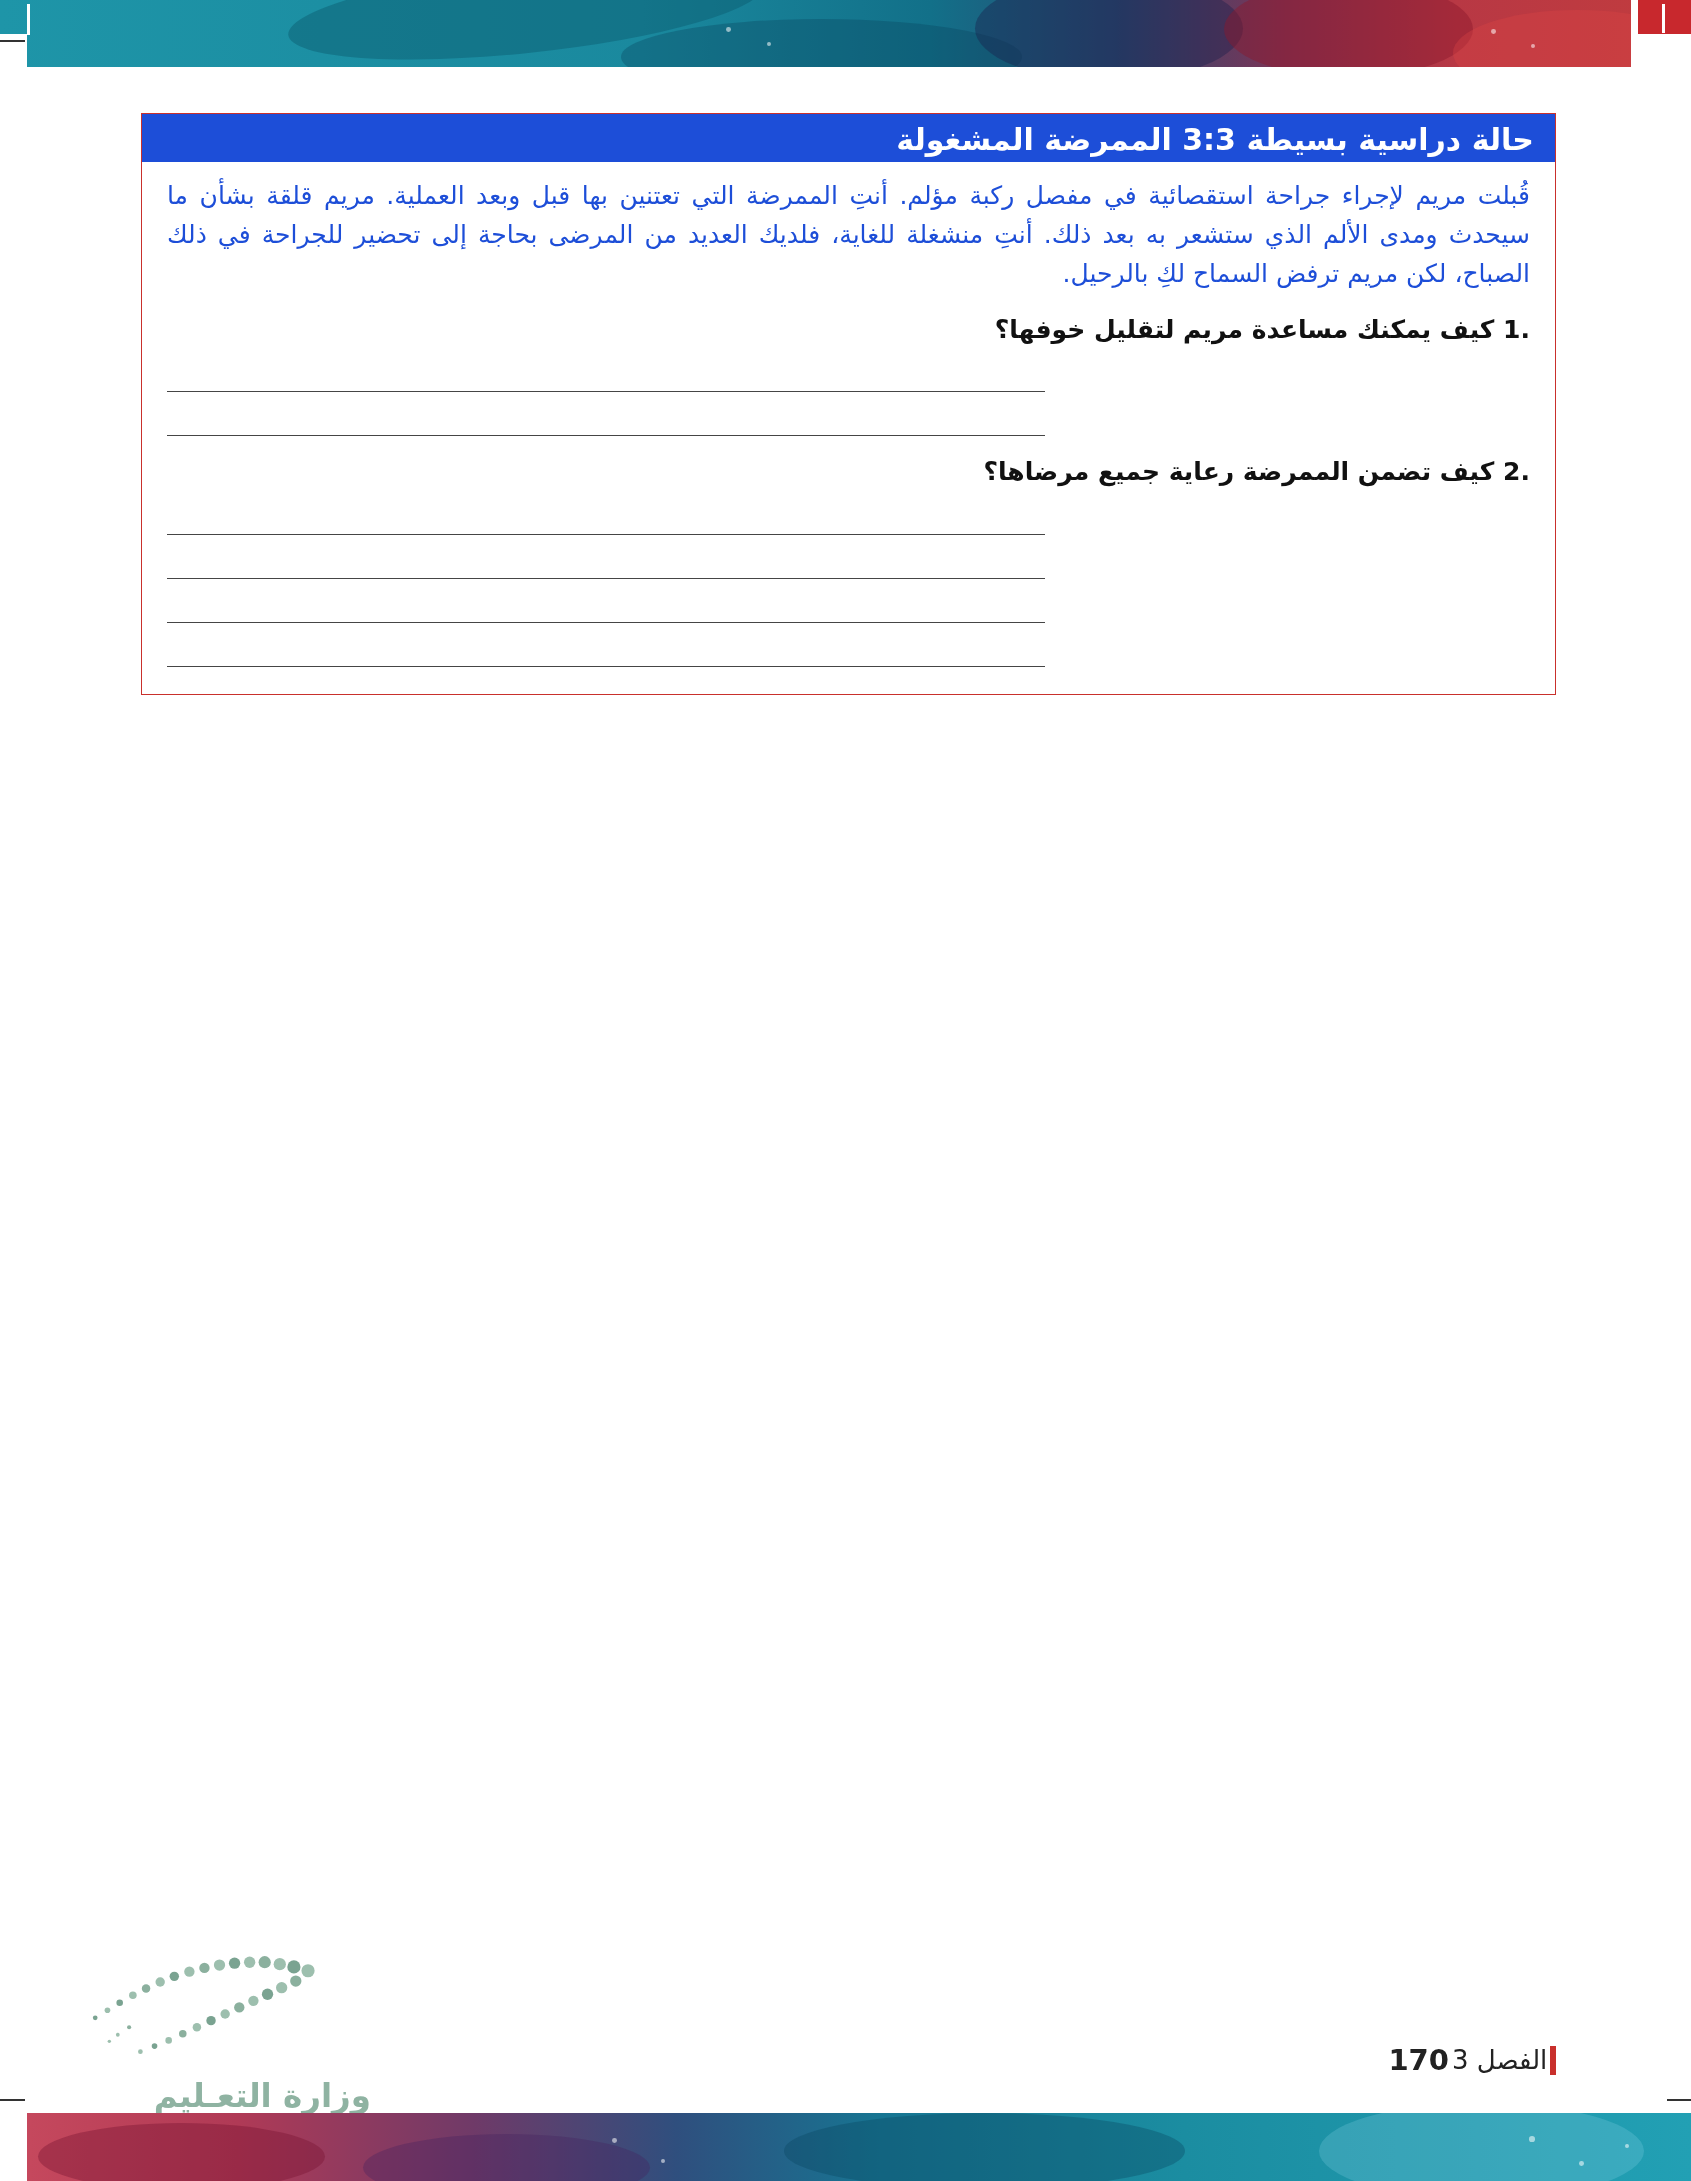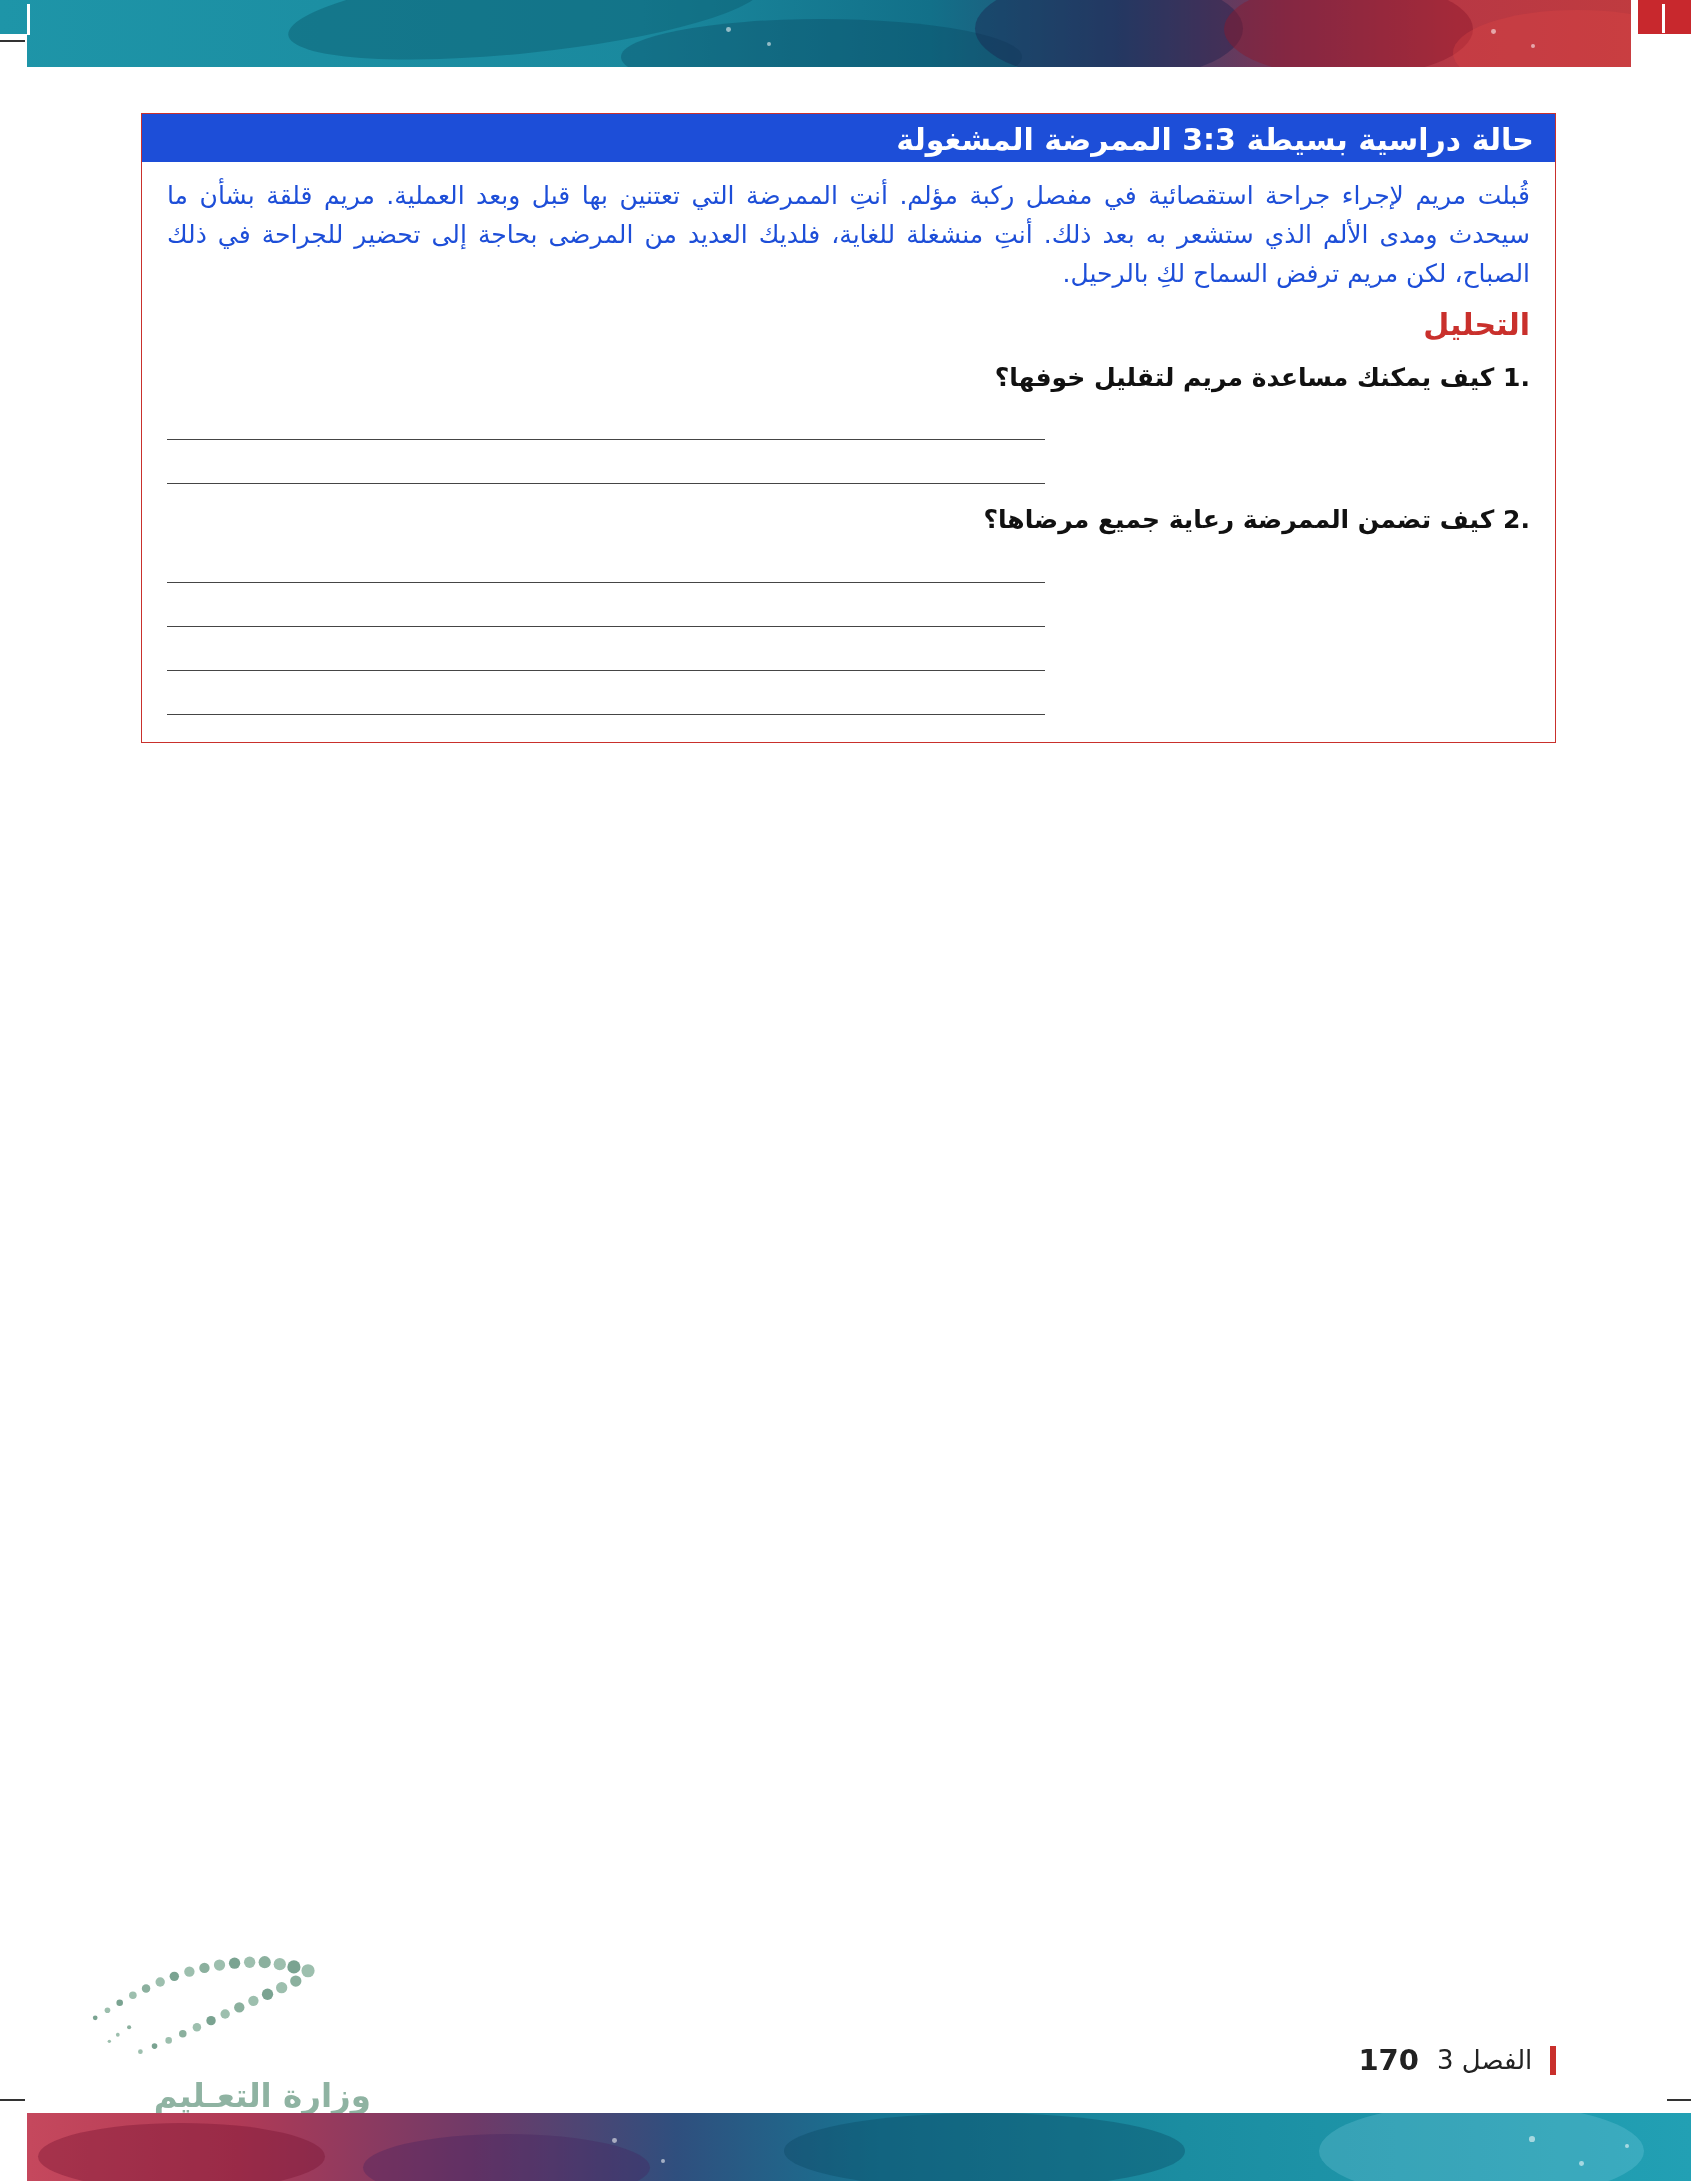--- a/index.html
+++ b/index.html
@@ -54,21 +54,21 @@
   }
 
   
   .logo-block { position:absolute; left:84px; top:1950px; width:287px; }
   .logo-arabic { margin-top:9.6px; color:#8fb3a2; font-size:32.5px; font-weight:700; direction:rtl; text-align:right; }
   .logo-english { margin-top:3.8px; color:#9bbcac; font-size:15.3px; font-weight:700; }
   .logo-years { margin-top:1.9px; color:#9bbcac; font-size:13.4px; }
 
   .page-info {
     position:absolute; top:2044px; right:136px; height:32.5px;
-    display:flex; align-items:center; gap:18px;
+    display:flex; align-items:center; gap:3px;
   }
   .page-num { font-size:29px; font-weight:800; color:#222222; }
   .chapter { font-size:26px; color:#222222; }
   .red-bar { width:5.7px; height:29px; background:#c9302c; }
 </style>
 </head>
 <body>
 
 <div class="page">
 
@@ -93,21 +93,20 @@
   <div class="tick-h" style="left:0;top:2099px;"></div>
   <div class="tick-h" style="left:1667px;top:2099px;"></div>
   <div class="tick-v-white" style="left:29px;top:2120px;"></div>
   <div class="tick-v-white" style="left:1660px;top:2120px;"></div>
 
   <div class="case-box">
     <div class="case-header">حالة دراسية بسيطة 3:3 الممرضة المشغولة</div>
 
     <p class="case-body">قُبلت مريم لإجراء جراحة استقصائية في مفصل ركبة مؤلم. أنتِ الممرضة التي تعتنين بها قبل وبعد العملية. مريم قلقة بشأن ما سيحدث ومدى الألم الذي ستشعر به بعد ذلك. أنتِ منشغلة للغاية، فلديك العديد من المرضى بحاجة إلى تحضير للجراحة في ذلك الصباح، لكن مريم ترفض السماح لكِ بالرحيل.</p>
 
-    <h3 class="analysis-heading">التحليل</h3>
 
     <div class="question">
       <span class="qnum">1.</span>
       <span>كيف يمكنك مساعدة مريم لتقليل خوفها؟</span>
     </div>
     <div class="answer-line"></div>
     <div class="answer-line"></div>
 
     <div class="question">
       <span class="qnum">2.</span>

